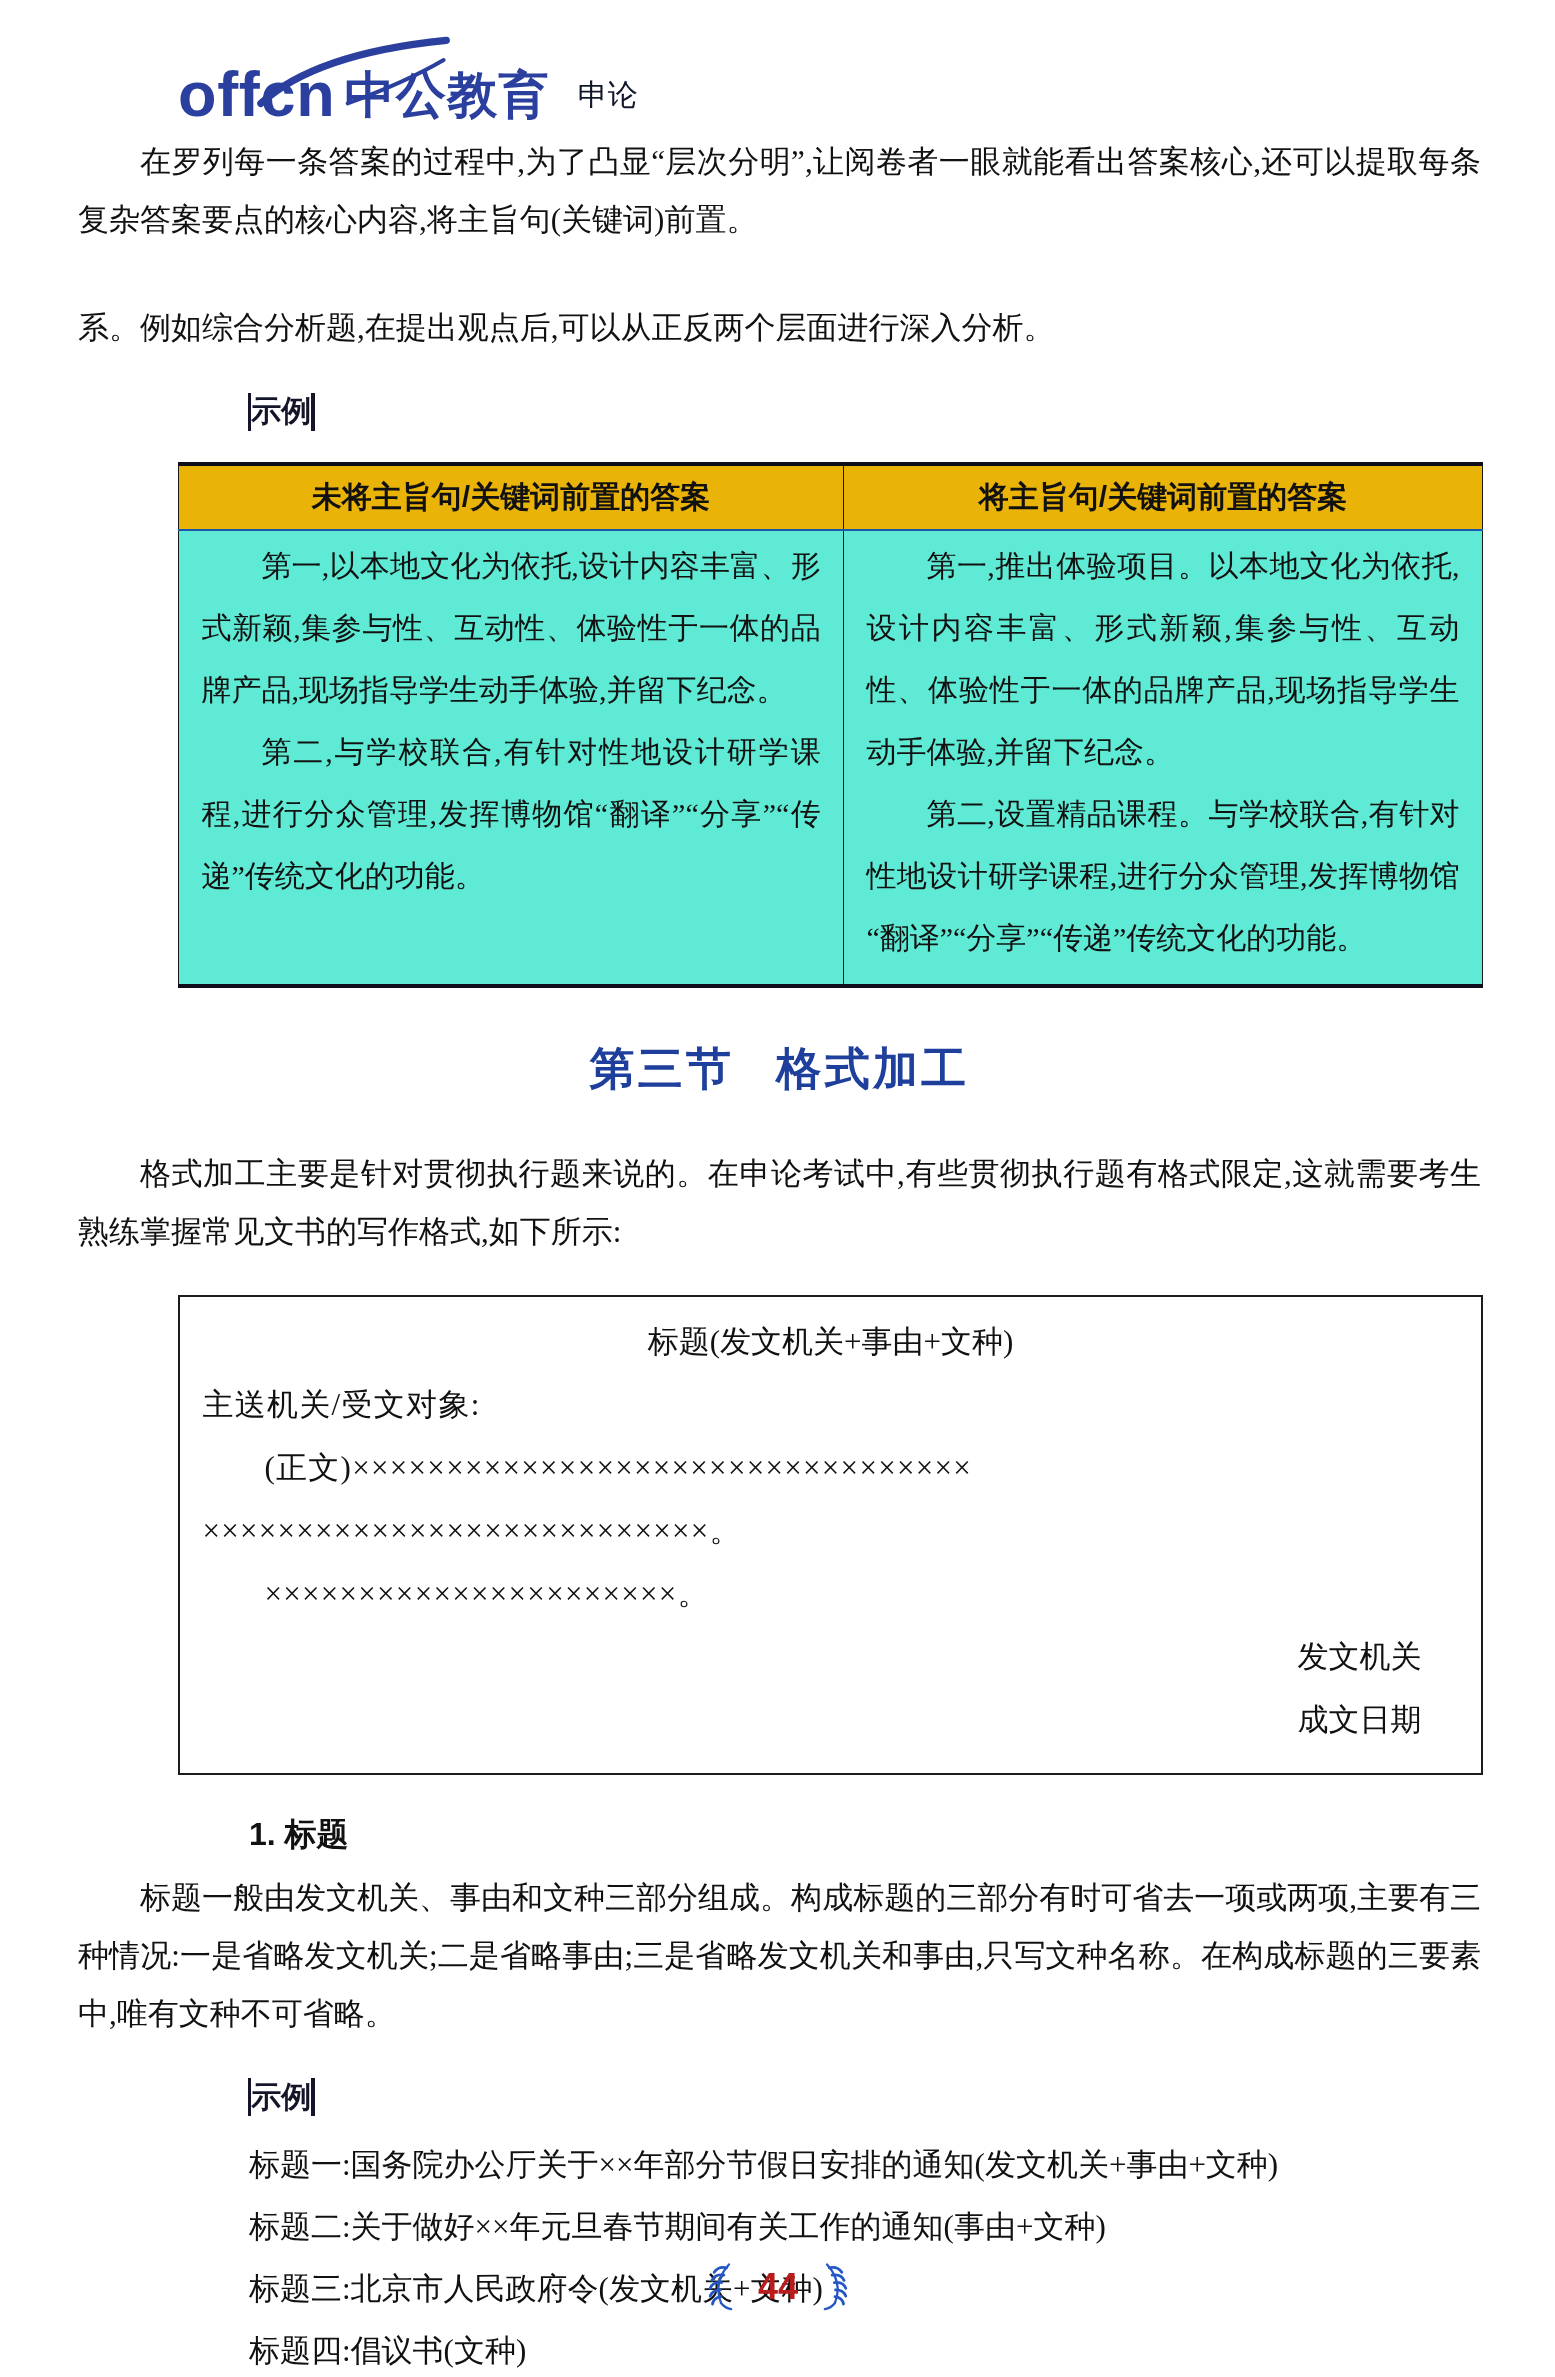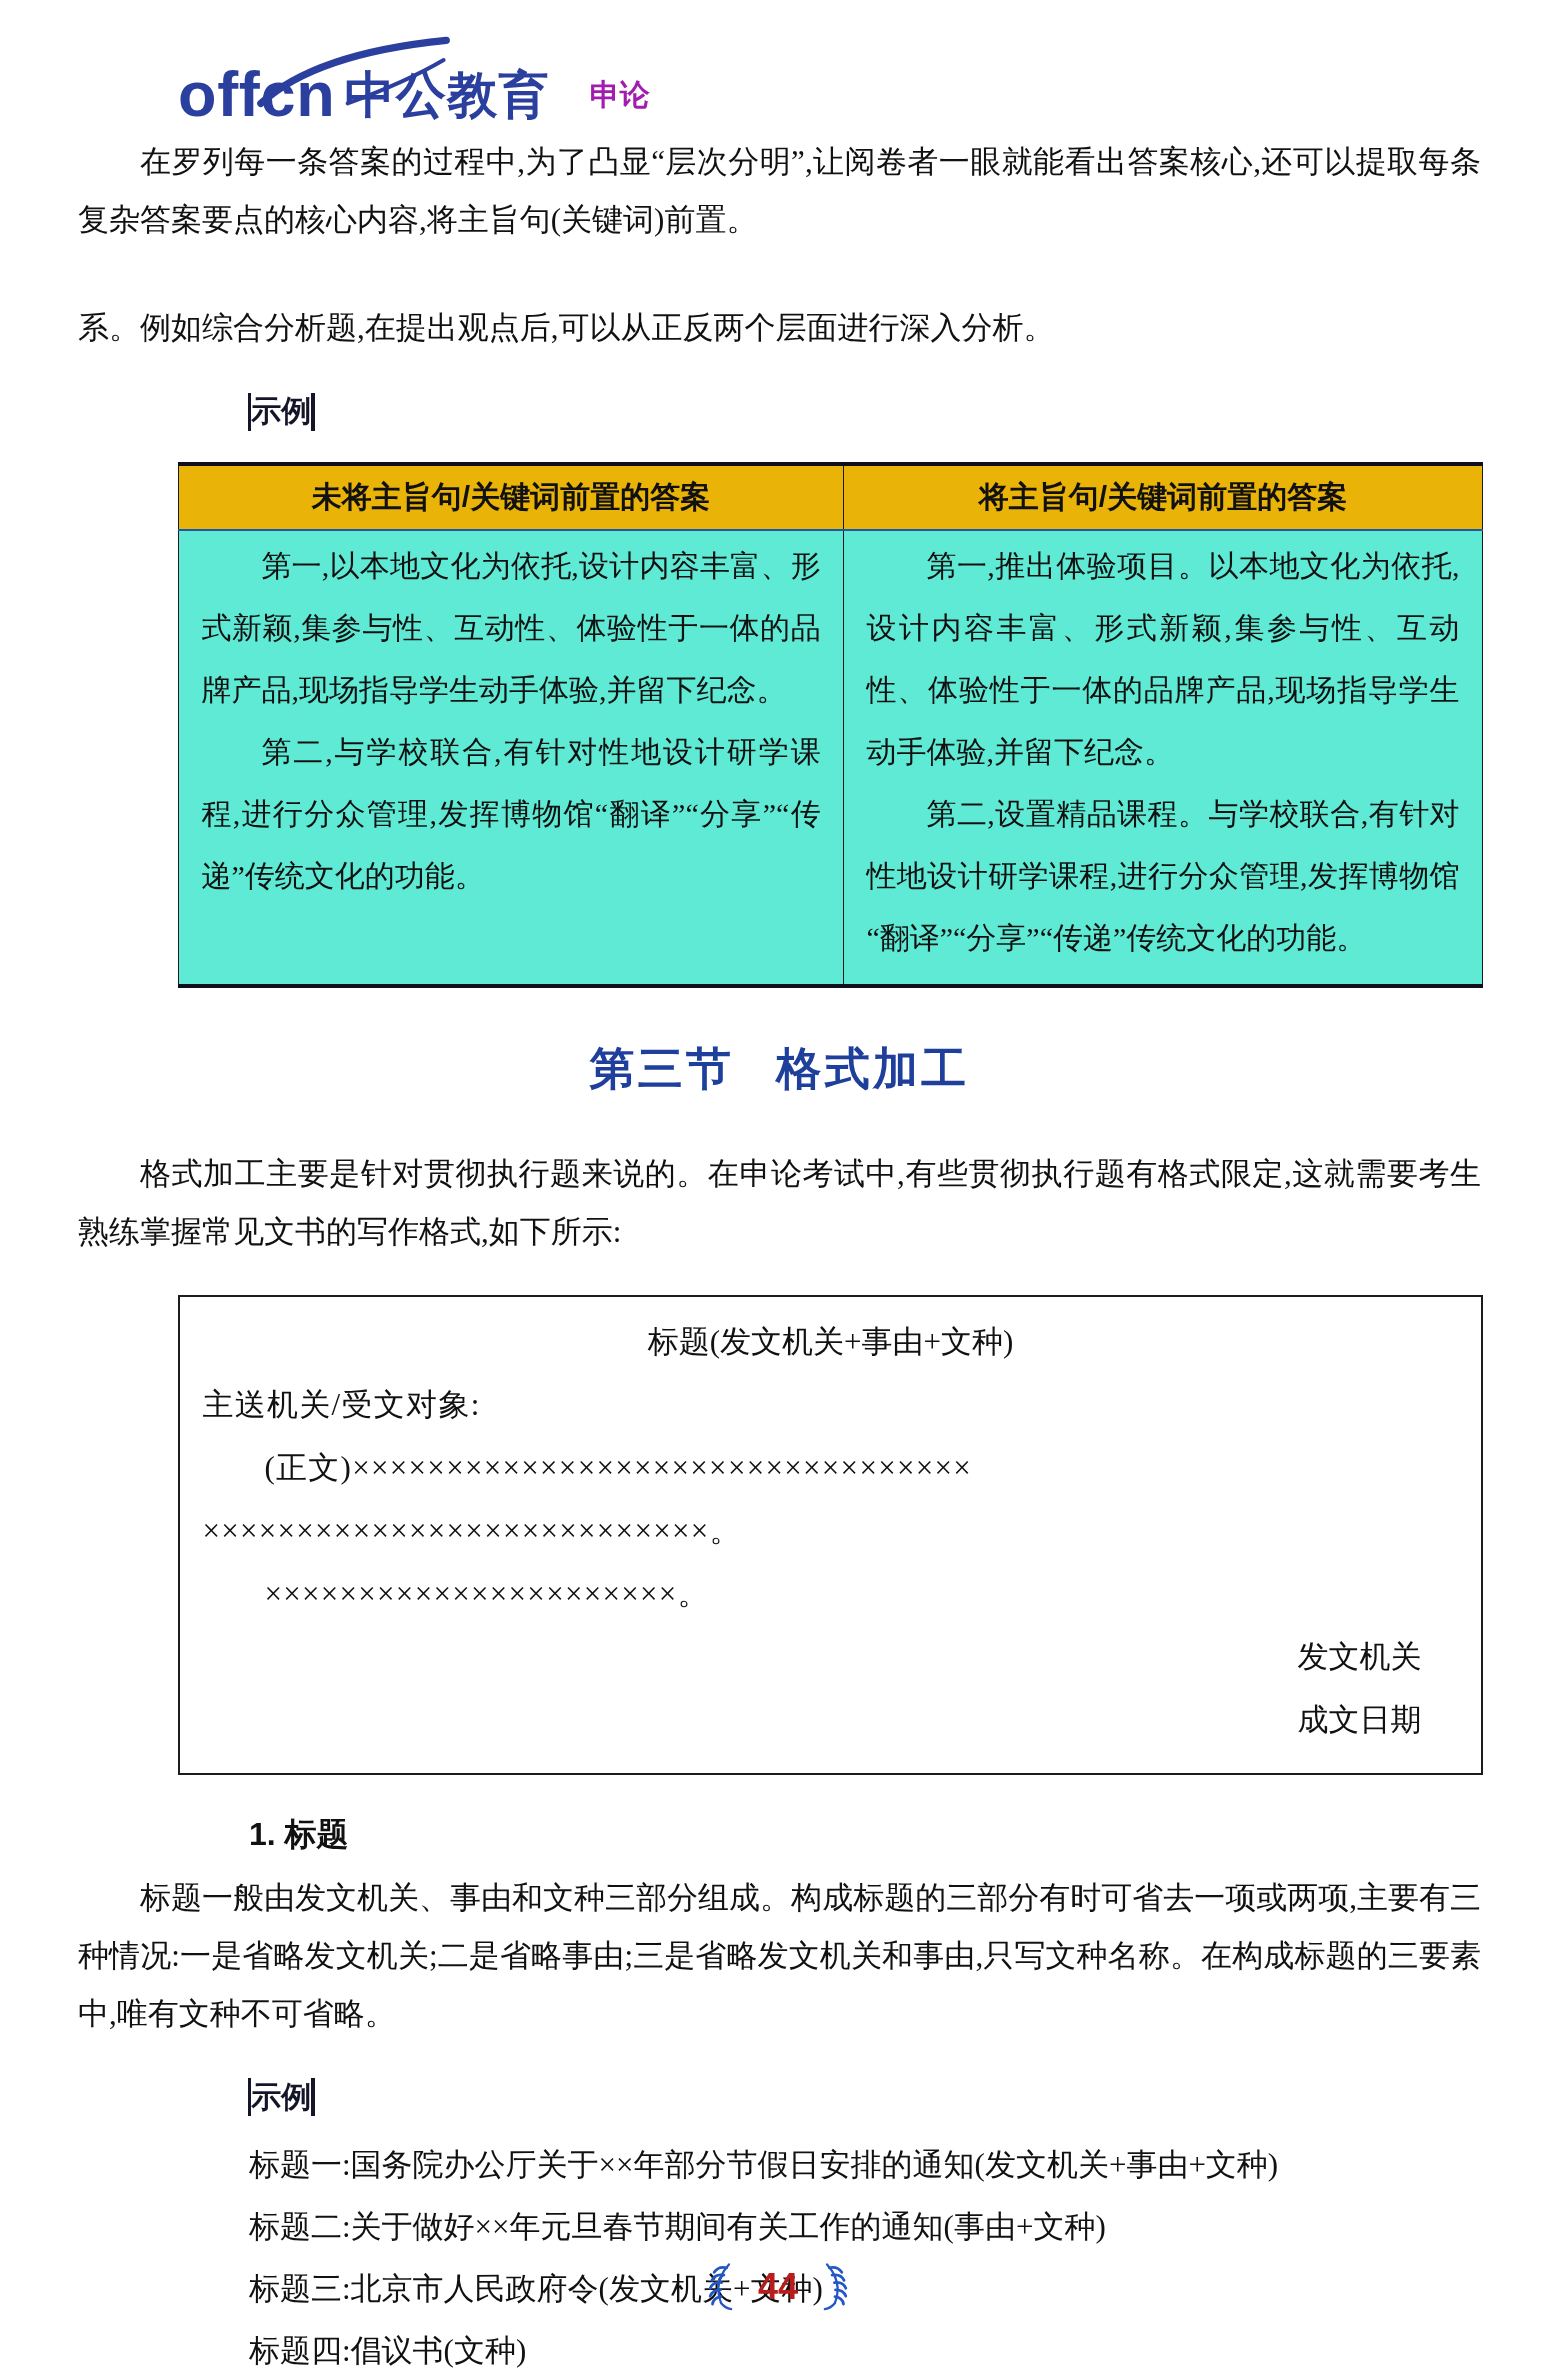--- a/index.html
+++ b/index.html
@@ -22,22 +22,22 @@
     color:#2b3f9e; letter-spacing:0.7px;
   }
   .logo-swoosh { position:absolute; left:71px; top:-30px; }
   .logo-brand {
     font-family:"Liberation Sans", sans-serif;
     font-weight:bold; font-size:50px; line-height:57px;
     color:#2b3f9e; margin-left:9.2px; letter-spacing:1.3px;
   }
   .logo-subject {
     font-family:"Liberation Sans", sans-serif;
-    font-weight:bold; font-size:30px; line-height:39px;
-    color:#a21caf; margin-left:40px;
+    font-weight:normal; font-size:30px; line-height:39px;
+    color:#0f172a; margin-left:28px;
   }
 
   
   .body-text {
     font-size:31px; line-height:58px;
     text-align:justify;
   }
   .intro-p1 { margin-top:50px; }
   .indent2 { text-indent:2em; }
 

